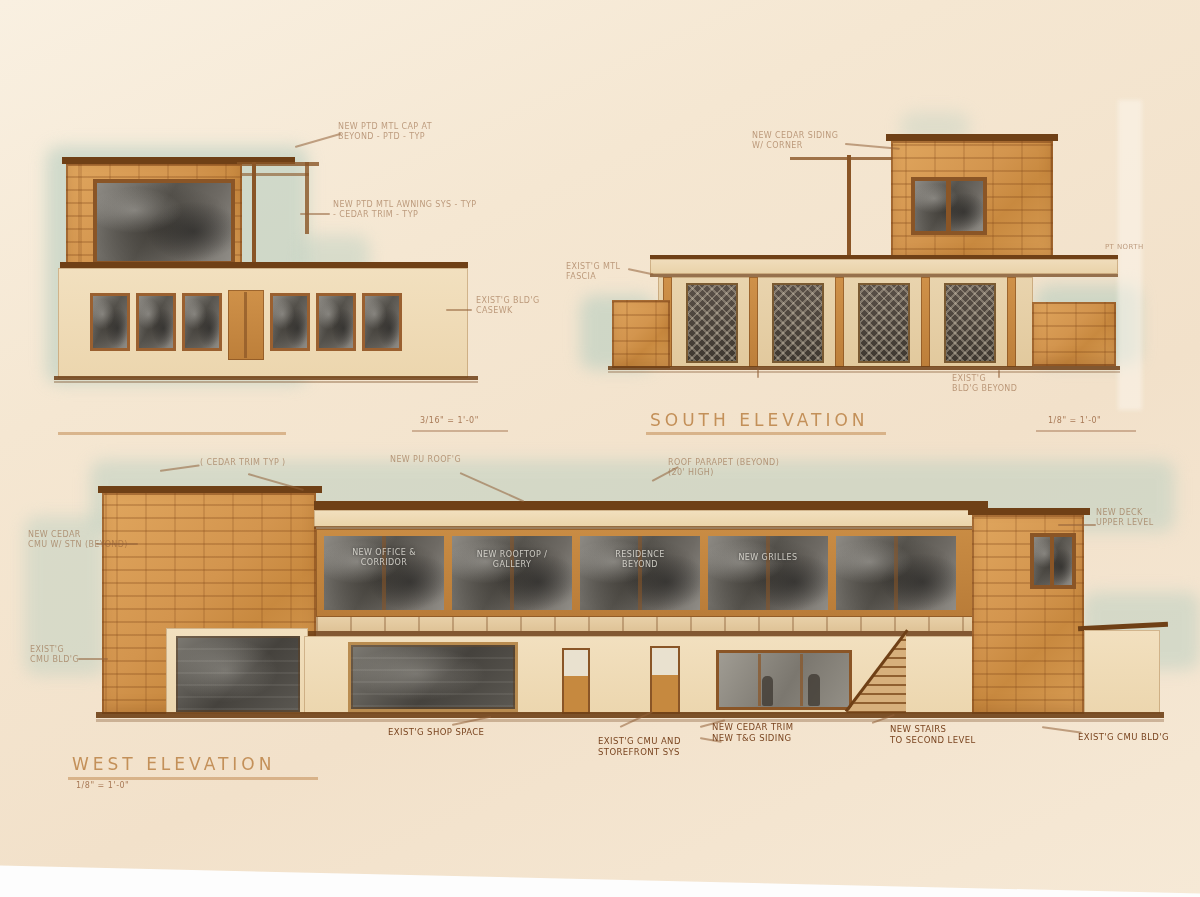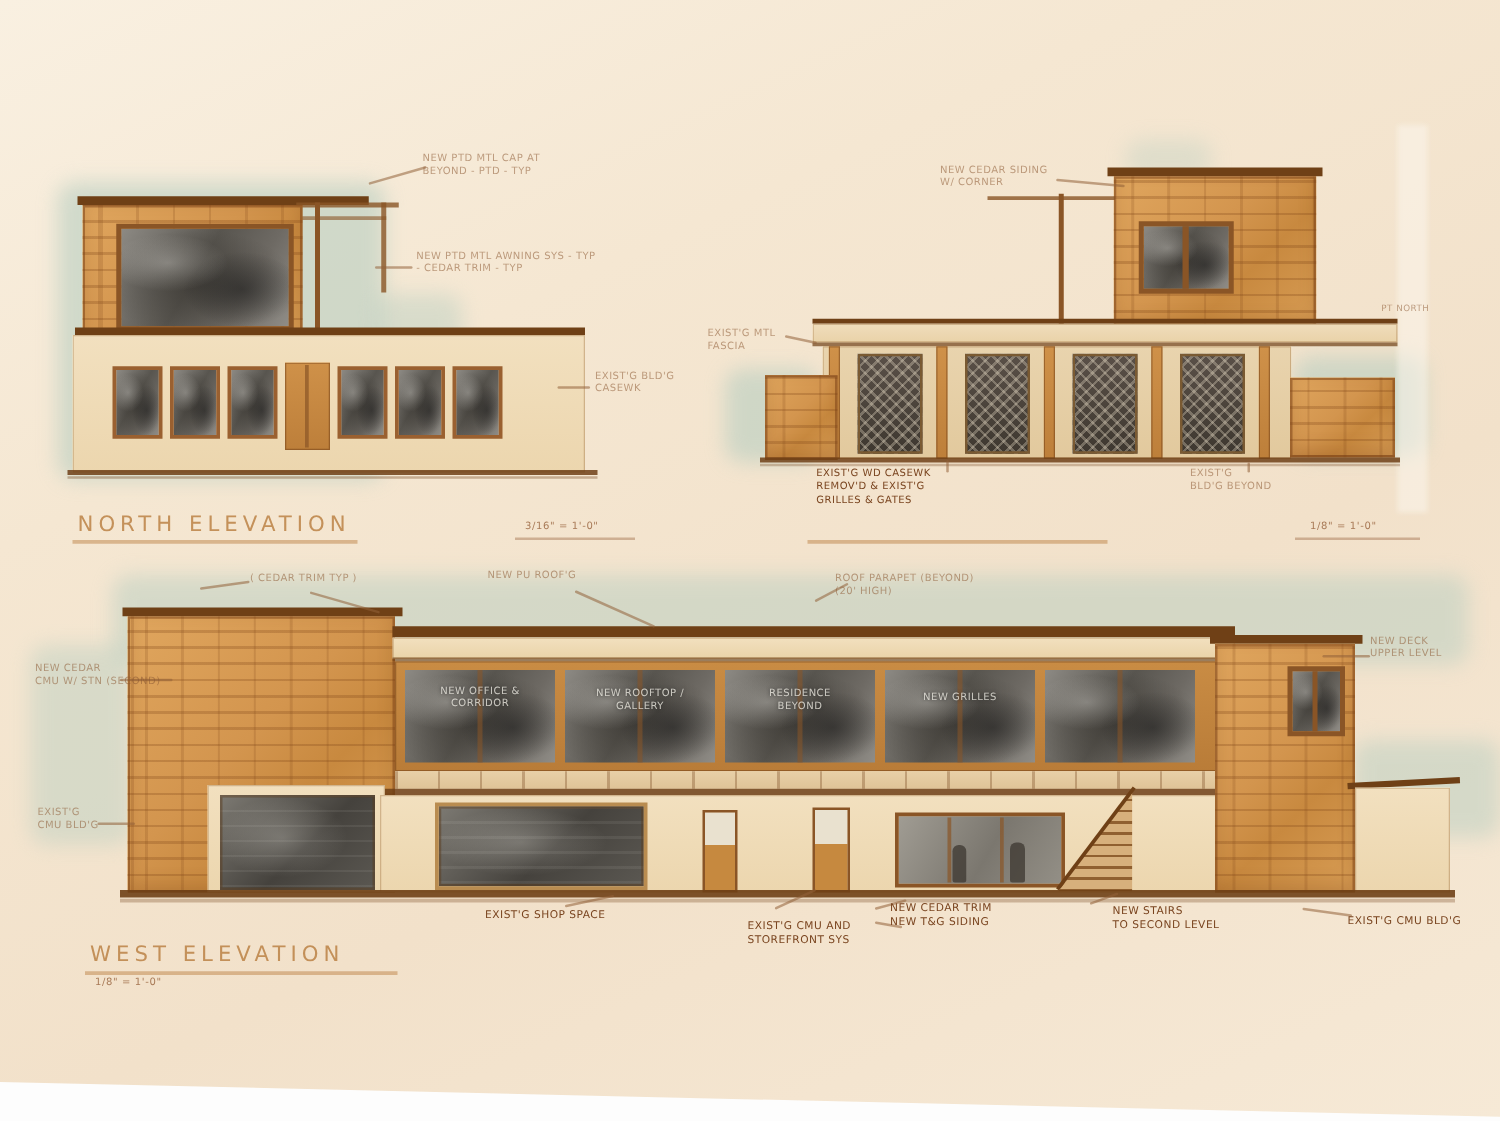--- a/index.html
+++ b/index.html
@@ -79,21 +79,20 @@
   <div class="leader" style="left:300px;top:213px;width:30px"></div>
   <div class="leader" style="left:446px;top:309px;width:26px"></div>
 
   <div class="anno faint" style="left:338px;top:122px;width:160px">NEW PTD MTL CAP AT
 BEYOND - PTD - TYP</div>
   <div class="anno faint" style="left:333px;top:200px;width:200px">NEW PTD MTL AWNING SYS - TYP
 - CEDAR TRIM - TYP</div>
   <div class="anno faint" style="left:476px;top:296px;width:100px">EXIST'G BLD'G
 CASEWK</div>
 
-  <div class="title" style="left:62px;top:410px">NORTH ELEVATION</div>
   <div class="title-line" style="left:58px;top:432px;width:228px"></div>
   <div class="scale" style="left:420px;top:416px">3/16" = 1'-0"</div>
   <div class="scale-line" style="left:412px;top:430px;width:96px"></div>
 
   <div class="wash" style="left:580px;top:295px;width:75px;height:75px"></div>
   <div class="wash" style="left:1035px;top:285px;width:105px;height:80px"></div>
   <div class="wash" style="left:900px;top:112px;width:70px;height:30px;opacity:.35"></div>
   <div class="abs" style="left:1118px;top:100px;width:24px;height:310px;background:rgba(252,246,236,.55);filter:blur(2px)"></div>
 
   <div class="dline" style="left:886px;top:134px;width:172px;height:7px"></div>
@@ -125,27 +124,25 @@
 
   <div class="leader" style="left:845px;top:143px;width:55px;transform:rotate(5deg)"></div>
   <div class="leader" style="left:628px;top:268px;width:26px;transform:rotate(12deg)"></div>
   <div class="leader" style="left:757px;top:368px;width:2px;height:10px"></div>
   <div class="leader" style="left:998px;top:370px;width:2px;height:8px"></div>
 
   <div class="anno faint" style="left:752px;top:131px;width:130px">NEW CEDAR SIDING
 W/ CORNER</div>
   <div class="anno faint" style="left:566px;top:262px;width:84px">EXIST'G MTL
 FASCIA</div>
-  <div class="anno dark" style="left:653px;top:374px;width:160px;font-size:8px">EXIST'G WD CASEWK
-REMOV'D &amp; EXIST'G
-GRILLES &amp; GATES</div>
   <div class="anno faint" style="left:952px;top:374px;width:110px">EXIST'G
 BLD'G BEYOND</div>
   <div class="anno faint" style="left:1105px;top:243px;width:60px;font-size:7px">PT NORTH</div>
 
+  <div class="title" style="left:650px;top:410px">SOUTH ELEVATION</div>
   <div class="title-line" style="left:646px;top:432px;width:240px"></div>
   <div class="scale" style="left:1048px;top:416px">1/8" = 1'-0"</div>
   <div class="scale-line" style="left:1036px;top:430px;width:100px"></div>
 
   <div class="wash" style="left:90px;top:460px;width:1085px;height:72px;opacity:.5"></div>
   <div class="wash" style="left:24px;top:516px;width:82px;height:160px;opacity:.45"></div>
   <div class="wash" style="left:1082px;top:592px;width:118px;height:78px;opacity:.5"></div>
 
   <div class="dline" style="left:98px;top:486px;width:224px;height:7px"></div>
   <div class="stone" style="left:102px;top:493px;width:214px;height:221px"></div>
@@ -220,21 +217,21 @@
   <div class="leader" style="left:872px;top:722px;width:24px;transform:rotate(-20deg)"></div>
   <div class="leader" style="left:1042px;top:726px;width:40px;transform:rotate(8deg)"></div>
 
   <div class="anno faint" style="left:200px;top:458px;width:160px">( CEDAR TRIM TYP )</div>
   <div class="anno faint" style="left:390px;top:455px;width:110px">NEW PU ROOF'G</div>
   <div class="anno faint" style="left:668px;top:458px;width:160px">ROOF PARAPET (BEYOND)
 (20' HIGH)</div>
   <div class="anno faint" style="left:1096px;top:508px;width:92px">NEW DECK
 UPPER LEVEL</div>
   <div class="anno faint" style="left:28px;top:530px;width:104px">NEW CEDAR
-CMU W/ STN (SECOND)</div>
+CMU W/ STN (BEYOND)</div>
   <div class="anno faint" style="left:30px;top:645px;width:80px">EXIST'G
 CMU BLD'G</div>
   <div class="anno dark" style="left:388px;top:727px;width:160px">EXIST'G SHOP SPACE</div>
   <div class="anno dark" style="left:598px;top:736px;width:130px">EXIST'G CMU AND
 STOREFRONT SYS</div>
   <div class="anno dark" style="left:712px;top:722px;width:130px">NEW CEDAR TRIM
 NEW T&amp;G SIDING</div>
   <div class="anno dark" style="left:890px;top:724px;width:120px">NEW STAIRS
 TO SECOND LEVEL</div>
   <div class="anno dark" style="left:1078px;top:732px;width:112px">EXIST'G CMU BLD'G</div>

